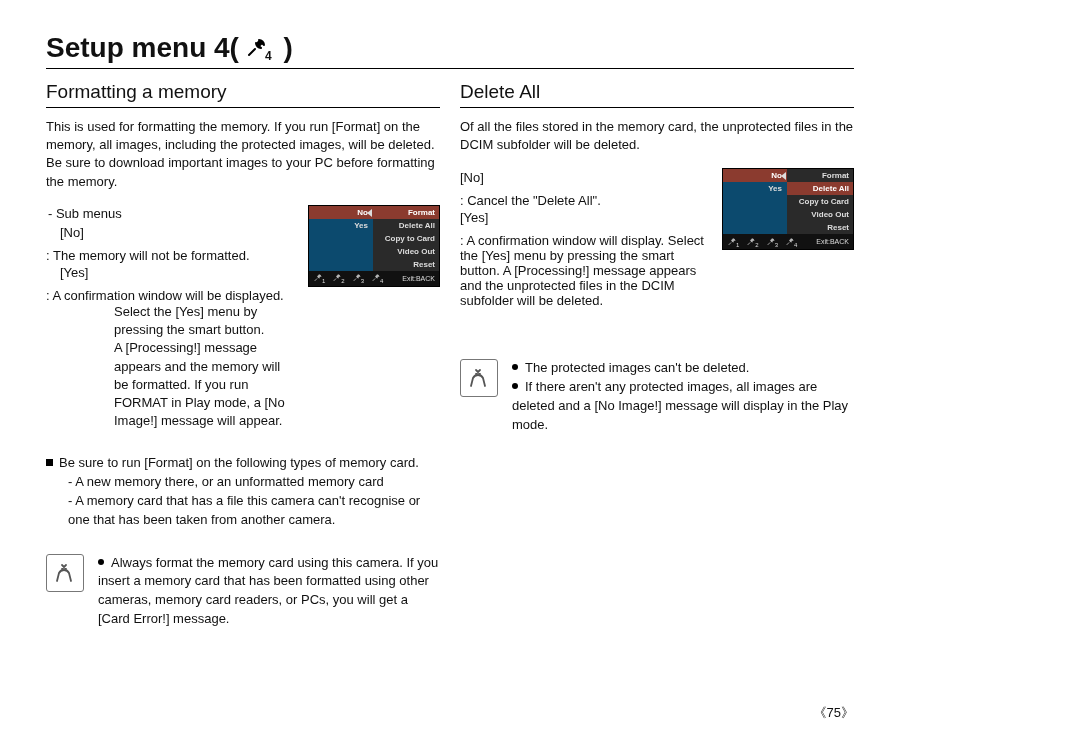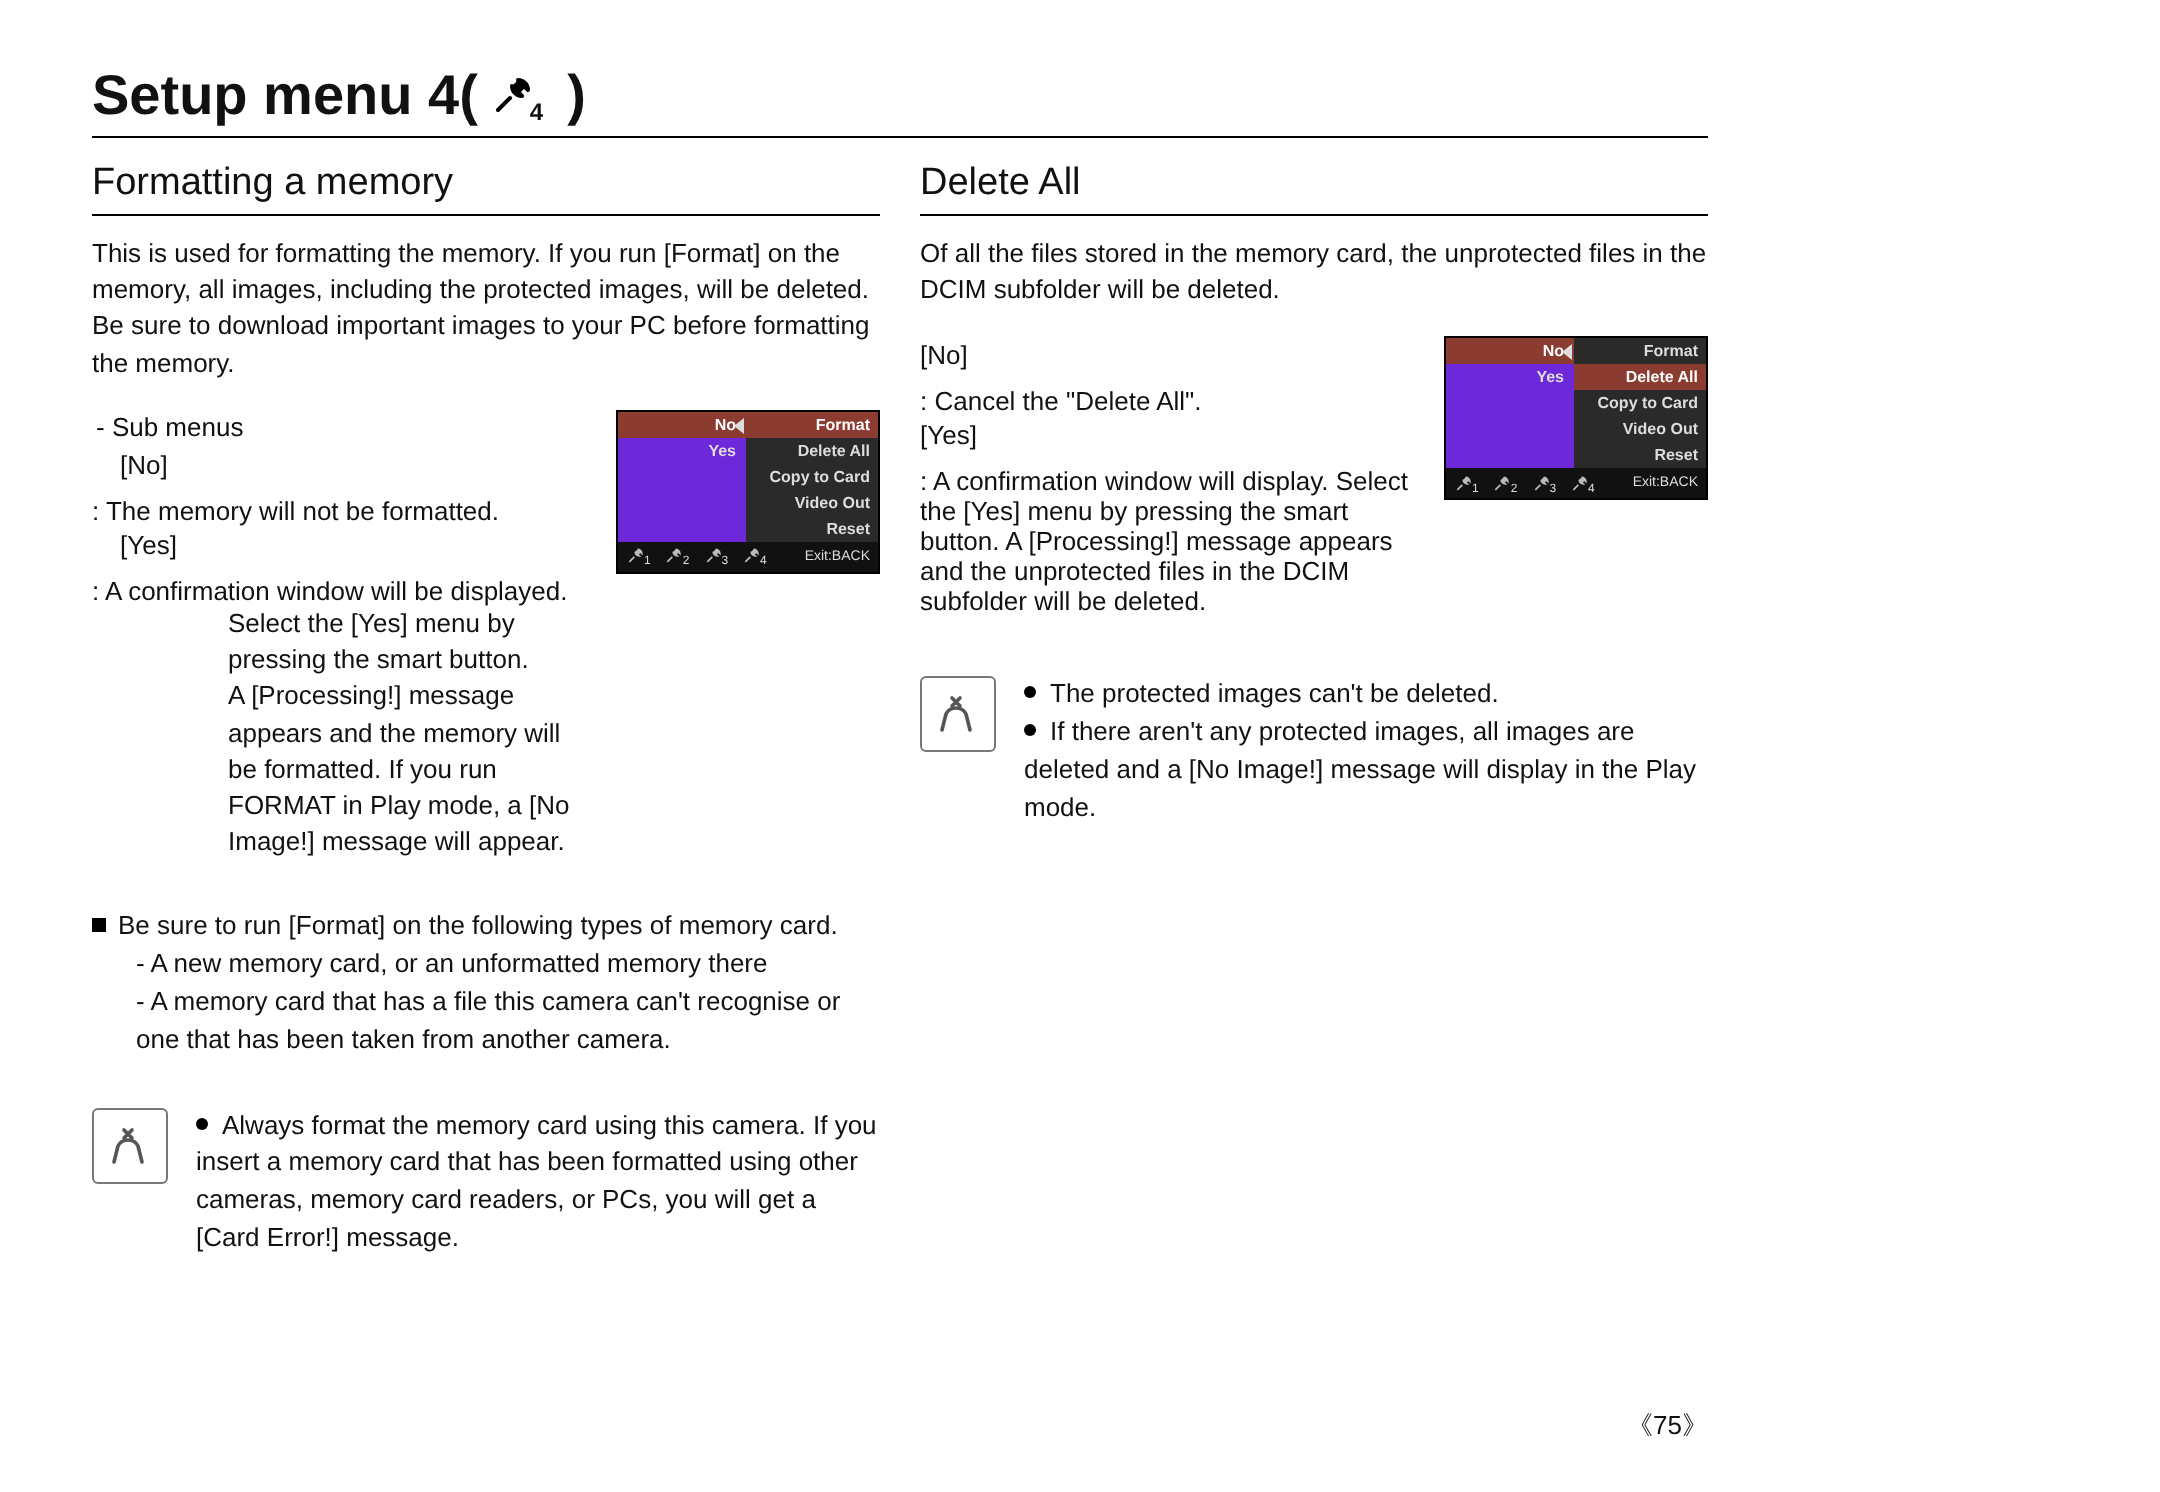--- a/index.html
+++ b/index.html
@@ -130,21 +130,21 @@
     flex-shrink: 0;
   }
   .mini-screen .rows { display: flex; flex-direction: column; font-weight: bold; }
   .mini-screen .rows .r {
     display: flex;
     height: 13px;
     line-height: 13px;
   }
   .mini-screen .rows .r .left {
     flex: 1;
-    background: #6d28d9;
+    background: #0c4a6e;
     text-align: right;
     padding-right: 5px;
     position: relative;
   }
   .mini-screen .rows .r .left.sel {
     background: #8b3b2f;
     color: #fff;
   }
   .mini-screen .rows .r .left .tri {
     position: absolute;
@@ -262,21 +262,21 @@
               </svg>
               <span style="font-size: 6px; position: relative; left: -4px; top: 3px;">4</span>
               <div class="spacer"></div>
               <span>Exit:BACK</span>
             </div>
           </div>
       </div>
 
       <div class="bullet-block">
         <div><span class="sq"></span><span>Be sure to run [Format] on the following types of memory card.</span></div>
-        <div class="nested-dash">- A new memory card, or an unformatted memory there</div>
+        <div class="nested-dash">- A new memory there, or an unformatted memory card</div>
         <div class="nested-dash">- A memory card that has a file this camera can't recognise or one that has been taken from another camera.</div>
       </div>
 
       <div class="note-row">
         <div class="note-icon-box">
           <svg width="24" height="24" viewBox="0 0 24 24" fill="none" stroke="#555" stroke-width="1.8" stroke-linecap="round" stroke-linejoin="round">
             <path d="M4 20 l2-8 c2-4 8-4 10 0 l2 8"></path>
             <path d="M9 4 l4 4 M13 4 l-4 4"></path>
           </svg>
         </div>
@@ -341,21 +341,21 @@
               <svg viewBox="0 0 24 24">
                 <path d="M14 4 a5 5 0 0 1 5 5 l-2 -2 -3 3 2 2 a5 5 0 0 1 -5 -5 M10 13 L4 19" stroke="#bbb" stroke-width="2" fill="#bbb"></path>
               </svg>
               <span style="font-size: 6px; position: relative; left: -4px; top: 3px;">4</span>
               <div class="spacer"></div>
               <span>Exit:BACK</span>
             </div>
           </div>
       </div>
 
-      <div class="note-row" style="margin-top:30px">
+      <div class="note-row" style="margin-top:51px">
         <div class="note-icon-box">
           <svg width="24" height="24" viewBox="0 0 24 24" fill="none" stroke="#555" stroke-width="1.8" stroke-linecap="round" stroke-linejoin="round">
             <path d="M4 20 l2-8 c2-4 8-4 10 0 l2 8"></path>
             <path d="M9 4 l4 4 M13 4 l-4 4"></path>
           </svg>
         </div>
         <ul>
           <li>The protected images can't be deleted.</li>
           <li>If there aren't any protected images, all images are deleted and a [No Image!] message will display in the Play mode.</li>
         </ul>

